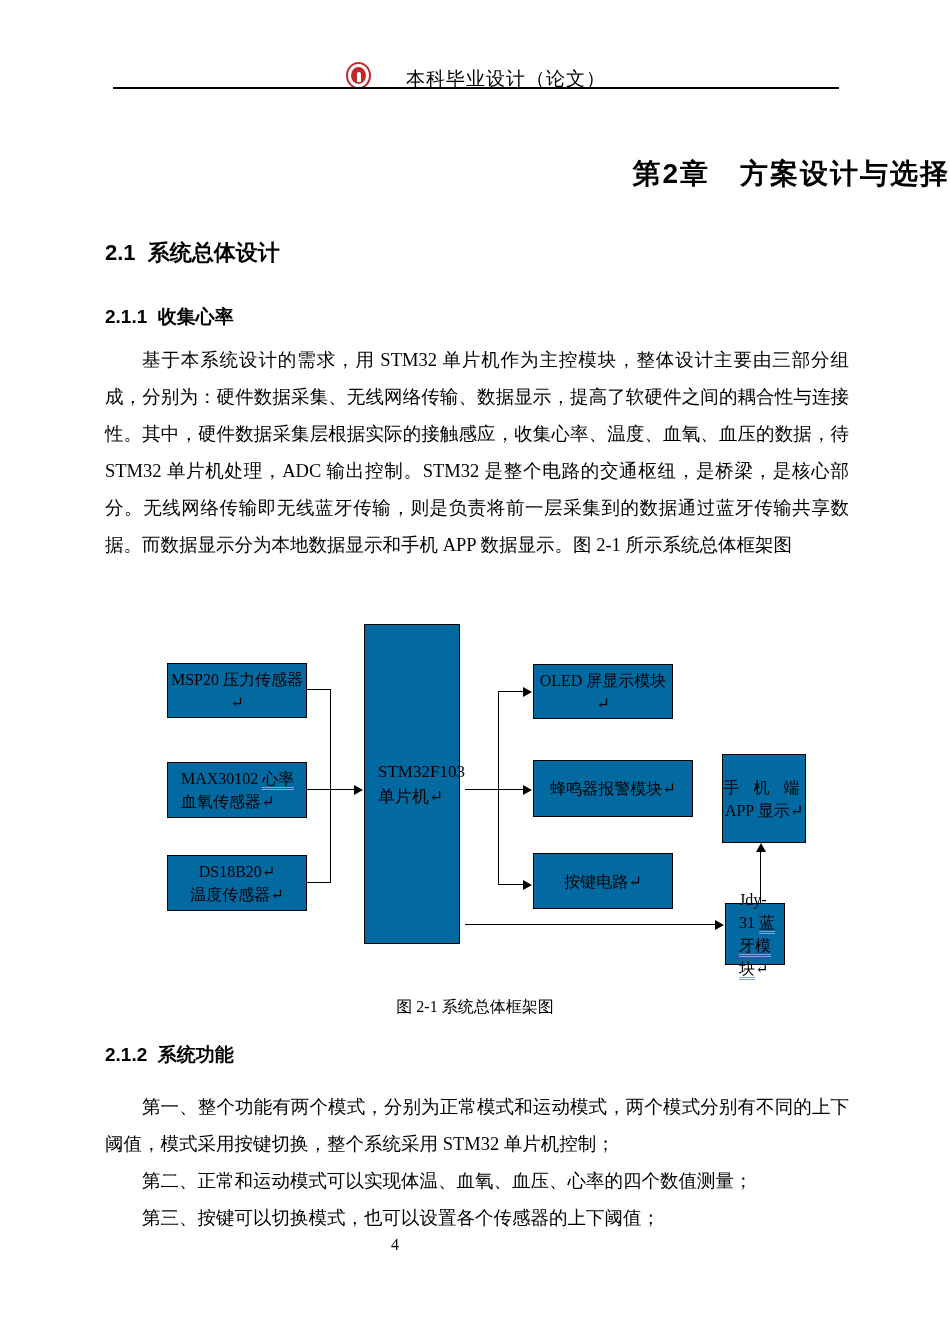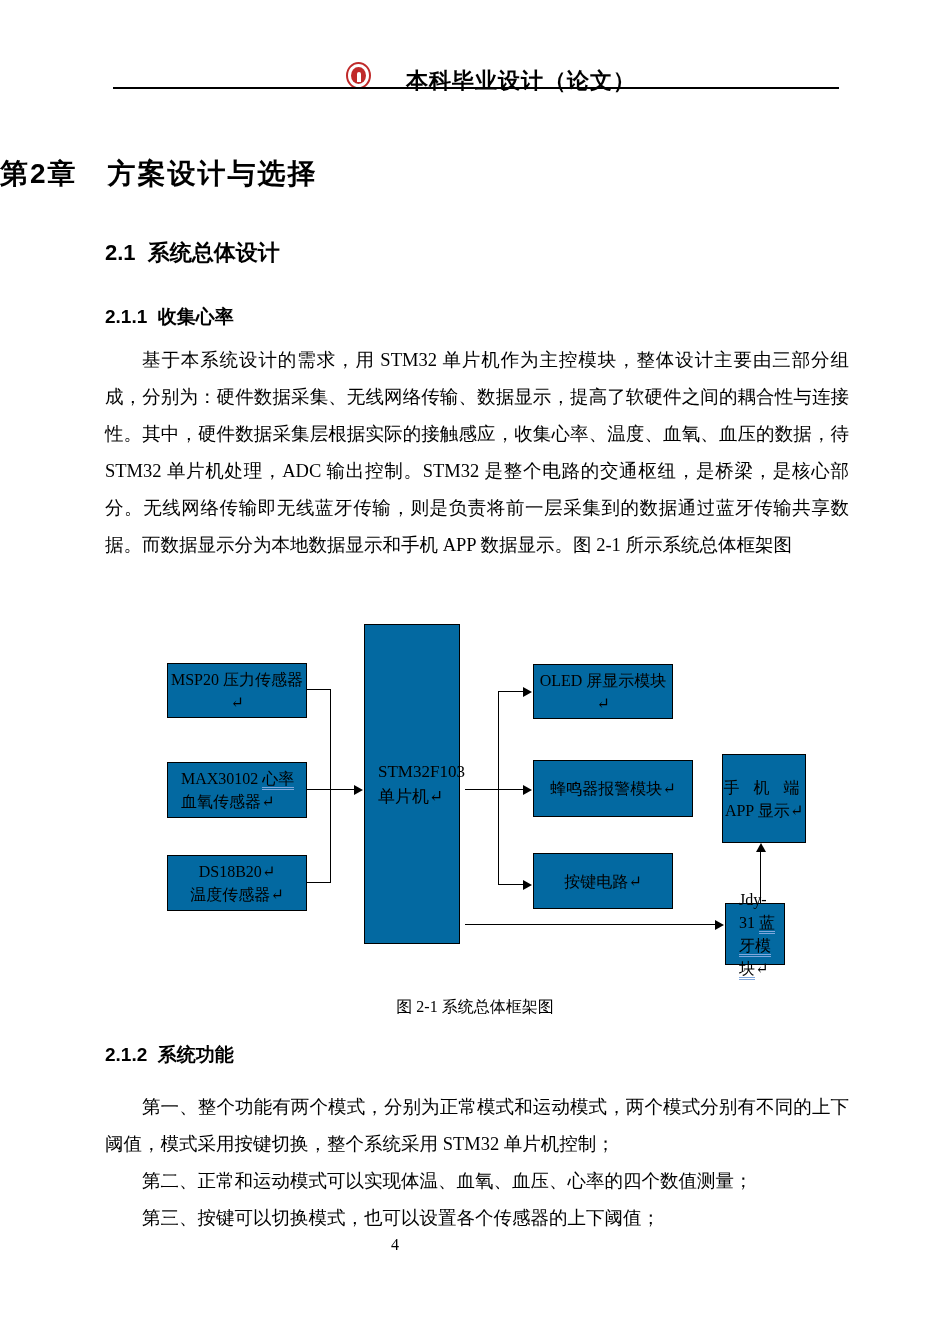--- a/index.html
+++ b/index.html
@@ -14,24 +14,24 @@
     overflow:hidden;
   }
   
   .header-rule{position:absolute;left:113px;top:87px;width:726px;border-top:2px solid #000;}
   .seal{position:absolute;left:346px;top:62px;width:25px;height:27px;border:2px solid var(--seal-red);
         border-radius:50%;background:#fff;box-sizing:border-box;}
   .seal-inner{position:absolute;left:3px;top:3px;width:15px;height:17px;border-radius:50%;
         background:var(--seal-red);}
   .seal-figure{position:absolute;left:9px;top:8px;width:4px;height:10px;background:#fff;
         border-radius:2px 2px 0 0;}
-  .header-title{position:absolute;left:406px;top:66px;font-size:22px;font-weight:bold;
+  .header-title{position:absolute;left:406px;top:66px;font-size:19px;font-weight:normal;
         letter-spacing:1px;white-space:pre;}
   
-  .chapter-title{position:absolute;left:0;top:155px;width:950px;text-align:left;
+  .chapter-title{position:absolute;left:0;top:155px;width:950px;text-align:right;
         font-family:"Liberation Sans","DejaVu Sans",sans-serif;font-weight:bold;font-size:28px;
         letter-spacing:2px;white-space:pre;}
   .h-sec{position:absolute;left:105px;font-family:"Liberation Sans","DejaVu Sans",sans-serif;
         font-weight:bold;white-space:pre;}
   .h-21{top:238px;font-size:22px;}
   .h-211{top:304px;font-size:19px;}
   .h-212{top:1042px;font-size:19px;}
   .body-para{position:absolute;left:105px;width:744px;font-size:18.5px;line-height:37px;
         text-align:justify;}
   .body-para p{margin:0;text-indent:2em;}

